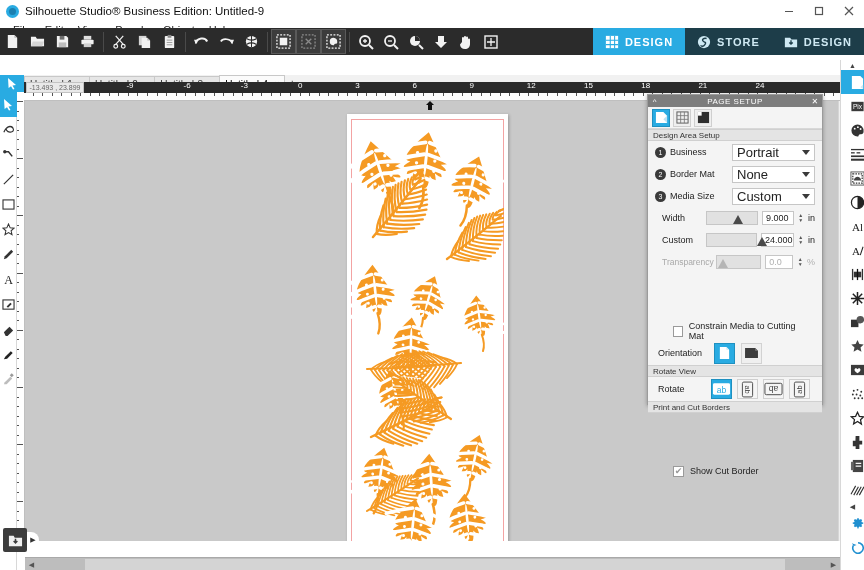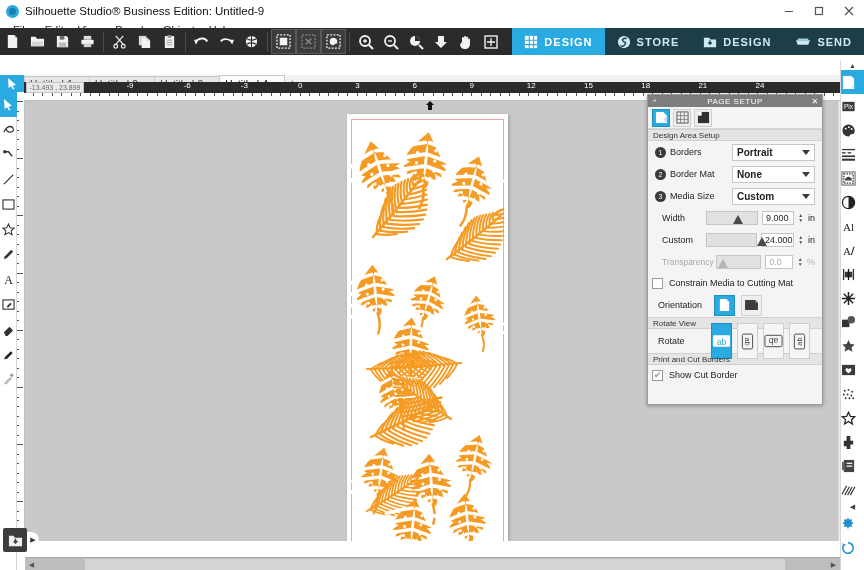--- a/index.html
+++ b/index.html
@@ -179,21 +179,21 @@
     background:#ffffff; border-radius:0 8px 8px 0;
     display:flex;align-items:center;justify-content:center;color:#333;font-size:7px;
   }
 
   
   .rightrail{
     position:absolute; right:0; top:60px; width:24px; height:510px;
     background:#ffffff; display:flex; flex-direction:column; align-items:center;
     border-left:1px solid #d8d8d8;
   }
-  .rrbtn{ width:24px; height:24px; display:flex; align-items:center; justify-content:flex-start; color:#2f2f2f; flex:none;}
+  .rrbtn{ width:24px; height:24px; display:flex; align-items:center; justify-content:flex-end; color:#2f2f2f; flex:none;}
   .rrbtn.active{ background:#29abe2; color:#fff;}
   .rr-collapse{ width:24px;height:10px;display:flex;align-items:center;justify-content:center;color:#444;font-size:7px;}
 
   
   .panel{
     position:absolute; left:647px; top:94px; width:176px; height:311px;
     background:#f4f4f4; border:1px solid #9b9b9b;
     box-shadow:0 1px 4px rgba(0,0,0,.3);
   }
   .panel-hdr{
@@ -211,43 +211,43 @@
   }
   .prow{ display:flex; align-items:center; height:22px; padding:0 7px; gap:4px;}
   .pnum{
     width:11px;height:11px;border-radius:50%;background:#3a3a3a;color:#fff;
     font-size:7px;display:flex;align-items:center;justify-content:center; flex:none;
   }
   .plabel{ font-size:9px; color:#222; width:58px; }
   .plabel.dim{ color:#a8a8a8; }
   .pselect{
     flex:1; height:17px; background:#fff; border:1px solid #c6c6c6;
-    display:flex; align-items:center; padding:0 4px; font-size:10px; font-weight:bold; color:#222;
+    display:flex; align-items:center; padding:0 4px; font-size:13px; font-weight:normal; color:#222;
   }
   .pselect .cv{ margin-left:auto; width:0;height:0;border-left:4px solid transparent;border-right:4px solid transparent;border-top:5px solid #3a3a3a;}
   .slider{ position:relative; width:64px; height:14px; background:#e1e1e1; border:1px solid #c6c6c6; }
   .slider .knob{ position:absolute; top:3px; width:0;height:0;border-left:5px solid transparent;border-right:5px solid transparent;border-bottom:9px solid #4a4a4a;}
   .slider.dim .knob{ border-bottom-color:#b5b5b5;}
   .spin{
     width:38px; height:14px; background:#fff; border:1px solid #c6c6c6;
     display:flex; align-items:center; padding-left:3px; font-size:9px; color:#222;
   }
   .spin.dim{ color:#b0b0b0;}
   .spinarr{ width:8px;height:14px;display:flex;flex-direction:column;align-items:center;justify-content:center;color:#555;font-size:5px;line-height:5px;}
   .uom{ font-size:9px; color:#222; }
   .uom.dim{ color:#b0b0b0;}
-  .chkrow{ display:flex; align-items:center; gap:6px; padding:3px 4px; height:20px;}
+  .chkrow{ display:flex; align-items:center; gap:6px; padding:3px 25px; height:20px;margin-top:48px;}
   .chk{ width:11px;height:11px;background:#fff;border:1px solid #9a9a9a; display:flex;align-items:center;justify-content:center;}
   .chk.checked{ color:#9a9a9a; font-size:9px; }
   .chklabel{ font-size:9px; color:#222;}
   .orow{ display:flex; align-items:center; padding:2px 7px; gap:6px; height:24px;}
   .obtn{ width:21px;height:21px;display:flex;align-items:center;justify-content:center;background:#efefef;border:1px solid #d2d2d2;}
   .obtn.active{ background:#29abe2;border-color:#1e90c0;color:#fff;}
   .rrow{ display:flex; align-items:center; padding:2px 7px; gap:5px; height:24px;}
-  .rbtn{ width:21px;height:36px;display:flex;align-items:center;justify-content:center;background:#f5f5f5;border:1px solid #cfcfcf; font-size:7px; color:#333;text-align:right;}
+  .rbtn{ width:21px;height:20px;display:flex;align-items:center;justify-content:center;background:#f5f5f5;border:1px solid #cfcfcf; font-size:7px; color:#333;text-align:right;}
   .rbtn.active{ background:#29abe2;border-color:#1e90c0;color:#fff;}
 </style>
 </head>
 <body>
 
 <div class="app">
 
   <div class="titlebar">
     <div class="tb-logo"></div>
     <div class="tb-title">Silhouette Studio® Business Edition: Untitled-9</div>
@@ -431,27 +431,20 @@
             <path d="M11 4c-3-1-6 1-4 3s4 1 2 4-5 1-5 1" stroke="#1d3d49" stroke-width="1.6" fill="none"></path>
           </svg>
         <span>STORE</span>
       </div>
       <div class="ttab">
         <svg width="14" height="14" viewBox="0 0 16 16">
             <path d="M1 3h6l1.5 2H15v9H1z" fill="#cfe9f3"></path>
             <path d="M8 6v4M6 8.5l2 2 2-2" stroke="#1d3d49" stroke-width="1.5" fill="none"></path>
           </svg>
         <span>DESIGN</span>
-      </div>
-      <div class="ttab">
-        <svg width="16" height="14" viewBox="0 0 18 16">
-            <path d="M1 6h16l-2 5H3z" fill="#cfe9f3"></path>
-            <rect x="3" y="4" width="12" height="2" fill="#9fd2e6"></rect>
-          </svg>
-        <span>SEND</span>
       </div>
     </div>
   </div>
 
 
   <div class="tabbar">
     <div class="tool-arrow">
       <svg width="11" height="13" viewBox="0 0 11 13">
           <path d="M1 1l8 7-3.5.4L7.5 12 6 12.6 4 9.2 1.6 11z" fill="#fff"></path>
         </svg>
@@ -1370,21 +1363,21 @@
             <rect x="1" y="1" width="12" height="12" fill="#2f2f2f"></rect>
             <rect x="1" y="1" width="4" height="4" fill="#fff"></rect>
           </svg>
       </div>
     </div>
 
     <div class="sect">Design Area Setup</div>
 
     <div class="prow">
       <span class="pnum">1</span>
-      <span class="plabel">Borders</span>
+      <span class="plabel">Business</span>
       <div class="pselect">
         <span>Portrait</span>
         <span class="cv"></span>
       </div>
     </div>
 
     <div class="prow">
       <span class="pnum">2</span>
       <span class="plabel">Border Mat</span>
       <div class="pselect">

